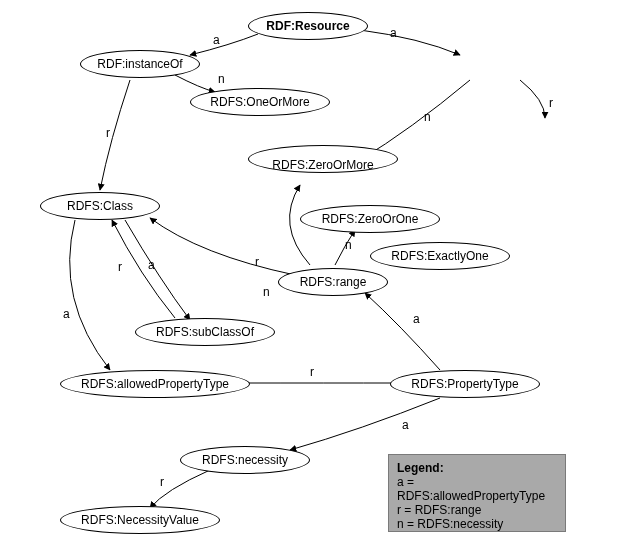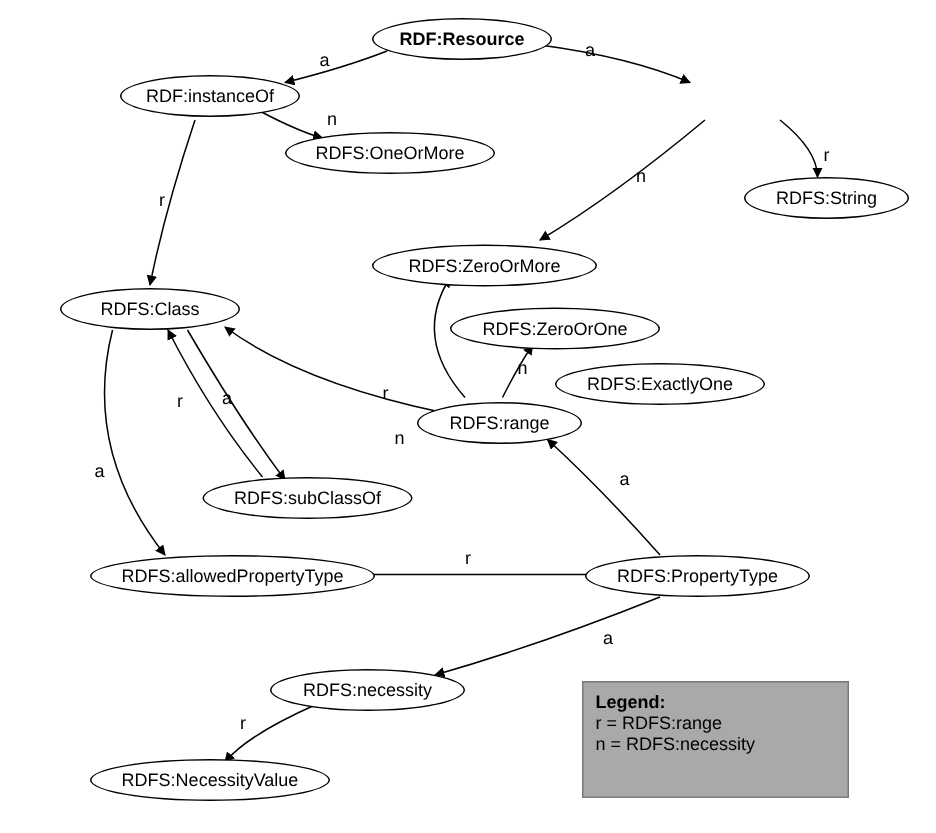--- a/index.html
+++ b/index.html
@@ -125,25 +125,22 @@
 
   <div class="node" style="left:80px; top:50px; width:120px; height:28px;">
     <span>RDF:instanceOf</span>
   </div>
 
 
   <div class="node" style="left:190px; top:88px; width:140px; height:28px;text-align:center;">
     <span>RDFS:OneOrMore</span>
   </div>
 
-  <div class="node" style="left:496px; top:118px; width:110px; height:28px;">
-    <span>RDFS:String</span>
-  </div>
 
-  <div class="node" style="left:248px; top:163px; width:150px; height:28px;">
+  <div class="node" style="left:248px; top:145px; width:150px; height:28px;align-items:flex-end;">
     <span>RDFS:ZeroOrMore</span>
   </div>
 
   <div class="node" style="left:40px; top:192px; width:120px; height:28px;">
     <span>RDFS:Class</span>
   </div>
 
   <div class="node" style="left:300px; top:205px; width:140px; height:28px;">
     <span>RDFS:ZeroOrOne</span>
   </div>
@@ -171,17 +168,18 @@
   <div class="node" style="left:180px; top:446px; width:130px; height:28px;">
     <span>RDFS:necessity</span>
   </div>
 
   <div class="node" style="left:60px; top:506px; width:160px; height:28px;">
     <span>RDFS:NecessityValue</span>
   </div>
 
   <div class="legend" style="left:388px; top:454px; width:178px; height:78px;">
     <div class="legend-title">Legend:</div>
+    <div>a = RDFS:allowedPropertyType</div>
     <div>r = RDFS:range</div>
     <div>n = RDFS:necessity</div>
   </div>
 
 </div>
 
 </body></html>

